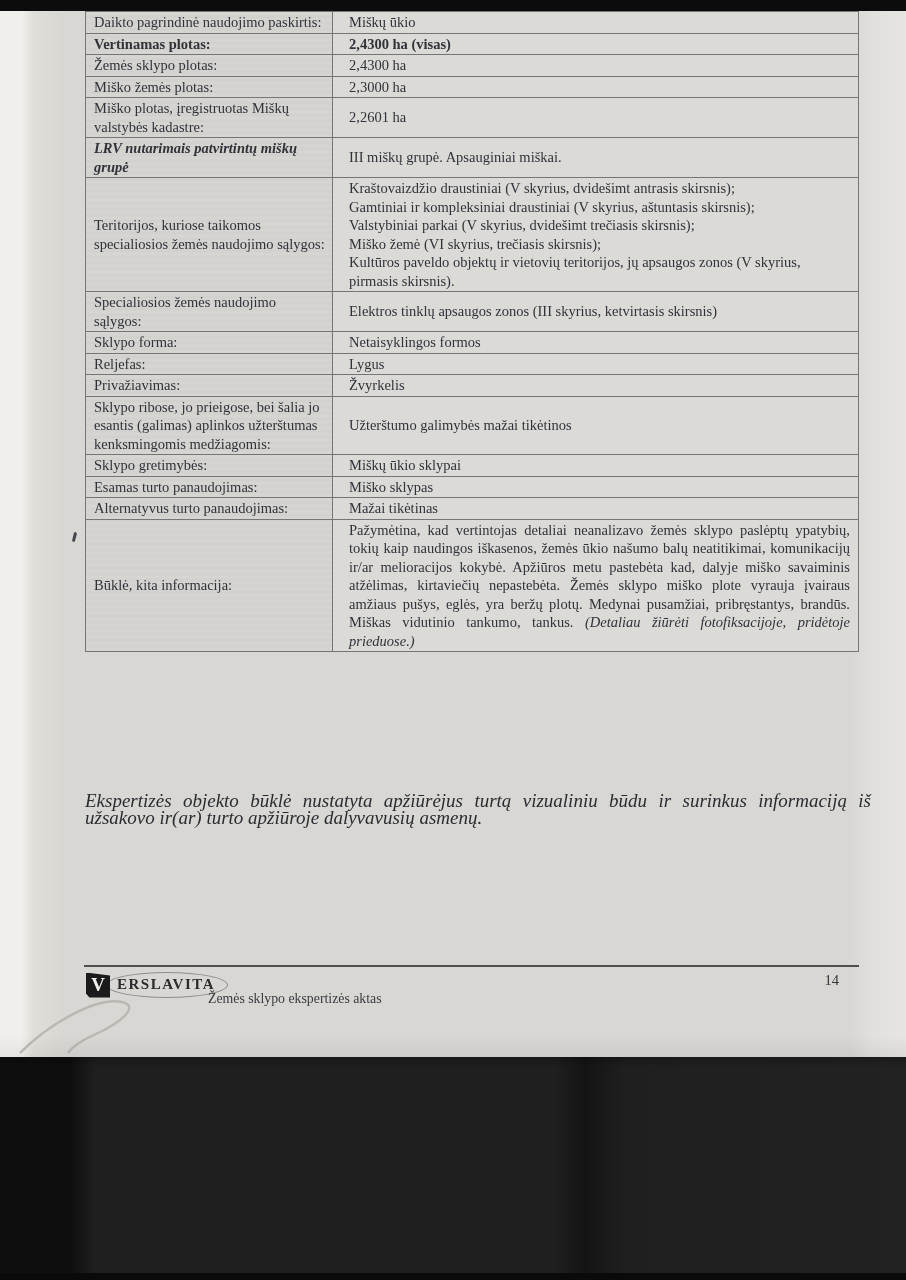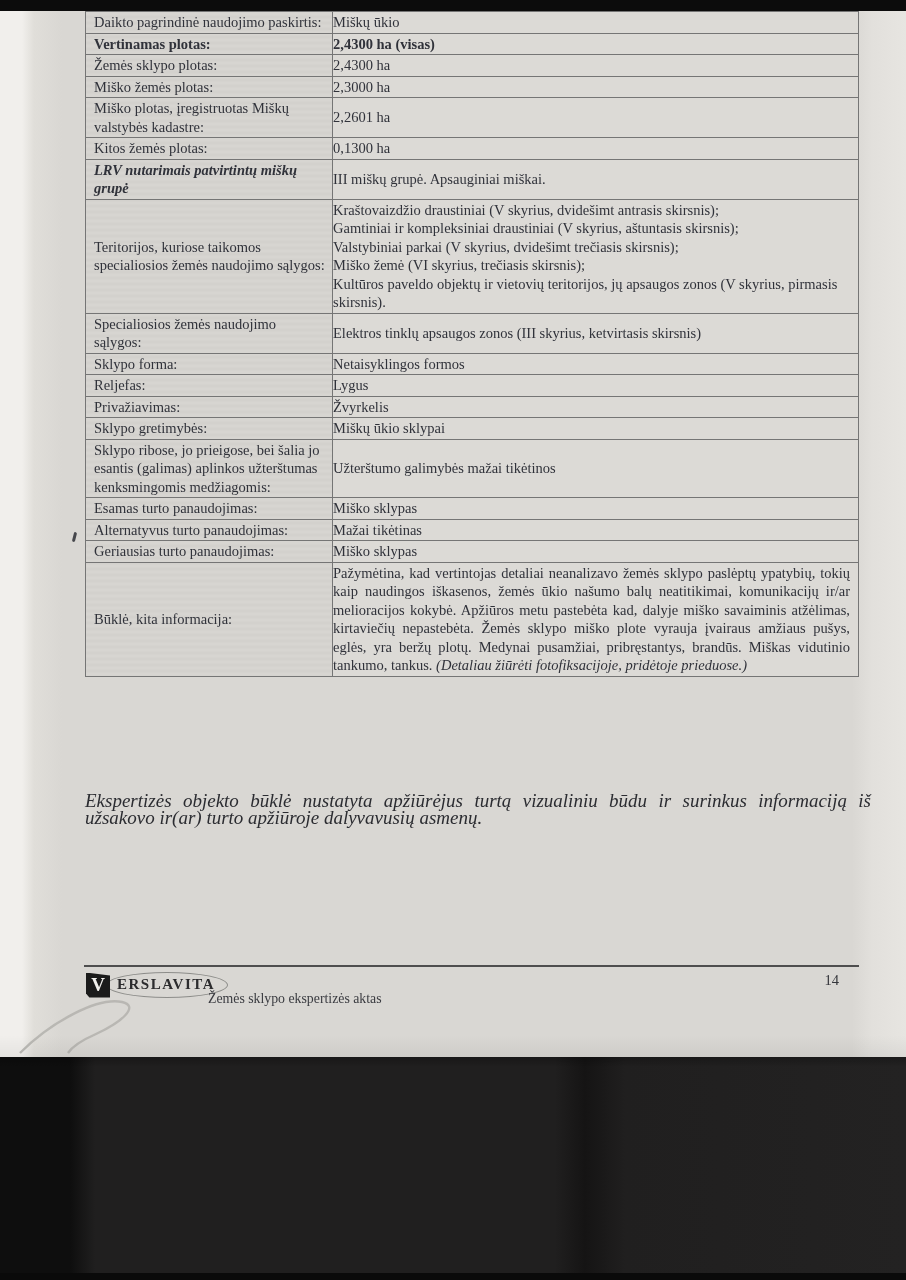--- a/index.html
+++ b/index.html
@@ -32,21 +32,21 @@
   .cell{
     display:table-cell;vertical-align:middle;
     border:1px solid #757575;box-sizing:border-box;
     padding:1px 8px;
   }
   .lc{
     width:247px;
     background:repeating-linear-gradient(0deg,#d7d5d1 0 3px,#d3d1cd 3px 6px);
     padding-right:6px;
   }
-  .vc{background:#dcdad6;padding-left:0;}
+  .vc{background:#dcdad6;padding-left:16px;}
   .bold .cell{font-weight:700;}
   .bi{font-weight:700;font-style:italic;}
   .just{text-align:justify;}
   .it{font-style:italic;}
   .line{display:block;}
   
   .note{
     position:absolute;left:85px;top:773px;width:786px;
     font-style:italic;font-size:19px;line-height:17px;color:#2b2c31;
     text-align:justify;
@@ -108,24 +108,20 @@
       </div>
       <div class="t-row">
         <div class="cell lc">Miško žemės plotas:</div>
         <div class="cell vc"><span>2,3000 ha</span></div>
       </div>
       <div class="t-row">
         <div class="cell lc">Miško plotas, įregistruotas Miškų valstybės kadastre:</div>
         <div class="cell vc"><span>2,2601 ha</span></div>
       </div>
       <div class="t-row">
-        <div class="cell lc">Kitos žemės plotas:</div>
-        <div class="cell vc"><span>0,1300 ha</span></div>
-      </div>
-      <div class="t-row">
         <div class="cell lc bi">LRV nutarimais patvirtintų miškų grupė</div>
         <div class="cell vc"><span>III miškų grupė. Apsauginiai miškai.</span></div>
       </div>
       <div class="t-row">
         <div class="cell lc">Teritorijos, kuriose taikomos specialiosios žemės naudojimo sąlygos:</div>
         <div class="cell vc">
           <span class="line">Kraštovaizdžio draustiniai (V skyrius, dvidešimt antrasis skirsnis);</span>
           <span class="line">Gamtiniai ir kompleksiniai draustiniai (V skyrius, aštuntasis skirsnis);</span>
           <span class="line">Valstybiniai parkai (V skyrius, dvidešimt trečiasis skirsnis);</span>
           <span class="line">Miško žemė (VI skyrius, trečiasis skirsnis);</span>
@@ -142,38 +138,34 @@
       </div>
       <div class="t-row">
         <div class="cell lc">Reljefas:</div>
         <div class="cell vc"><span>Lygus</span></div>
       </div>
       <div class="t-row">
         <div class="cell lc">Privažiavimas:</div>
         <div class="cell vc"><span>Žvyrkelis</span></div>
       </div>
       <div class="t-row">
+        <div class="cell lc">Sklypo ribose, jo prieigose, bei šalia jo esantis (galimas) aplinkos užterštumas kenksmingomis medžiagomis:</div>
+        <div class="cell vc"><span>Užterštumo galimybės mažai tikėtinos</span></div>
+      </div>
+      <div class="t-row">
         <div class="cell lc">Sklypo gretimybės:</div>
         <div class="cell vc"><span>Miškų ūkio sklypai</span></div>
-      </div>
-      <div class="t-row">
-        <div class="cell lc">Sklypo ribose, jo prieigose, bei šalia jo esantis (galimas) aplinkos užterštumas kenksmingomis medžiagomis:</div>
-        <div class="cell vc"><span>Užterštumo galimybės mažai tikėtinos</span></div>
       </div>
       <div class="t-row">
         <div class="cell lc">Esamas turto panaudojimas:</div>
         <div class="cell vc"><span>Miško sklypas</span></div>
       </div>
       <div class="t-row">
         <div class="cell lc">Alternatyvus turto panaudojimas:</div>
         <div class="cell vc"><span>Mažai tikėtinas</span></div>
-      </div>
-      <div class="t-row">
-        <div class="cell lc">Geriausias turto panaudojimas:</div>
-        <div class="cell vc"><span>Miško sklypas</span></div>
       </div>
       <div class="t-row">
         <div class="cell lc">Būklė, kita informacija:</div>
         <div class="cell vc just"><span>Pažymėtina, kad vertintojas detaliai neanalizavo žemės sklypo paslėptų ypatybių, tokių kaip naudingos iškasenos, žemės ūkio našumo balų neatitikimai, komunikacijų ir/ar melioracijos kokybė. Apžiūros metu pastebėta kad, dalyje miško savaiminis atžėlimas, kirtaviečių nepastebėta. Žemės sklypo miško plote vyrauja įvairaus amžiaus pušys, eglės, yra beržų plotų. Medynai pusamžiai, pribręstantys, brandūs. Miškas vidutinio tankumo, tankus. </span><span class="it">(Detaliau žiūrėti fotofiksacijoje, pridėtoje prieduose.)</span></div>
       </div>
     </div>
 
   <p class="note">Ekspertizės objekto būklė nustatyta apžiūrėjus turtą vizualiniu būdu ir surinkus informaciją iš užsakovo ir(ar) turto apžiūroje dalyvavusių asmenų.</p>
 
   <div class="footer-rule"></div>

